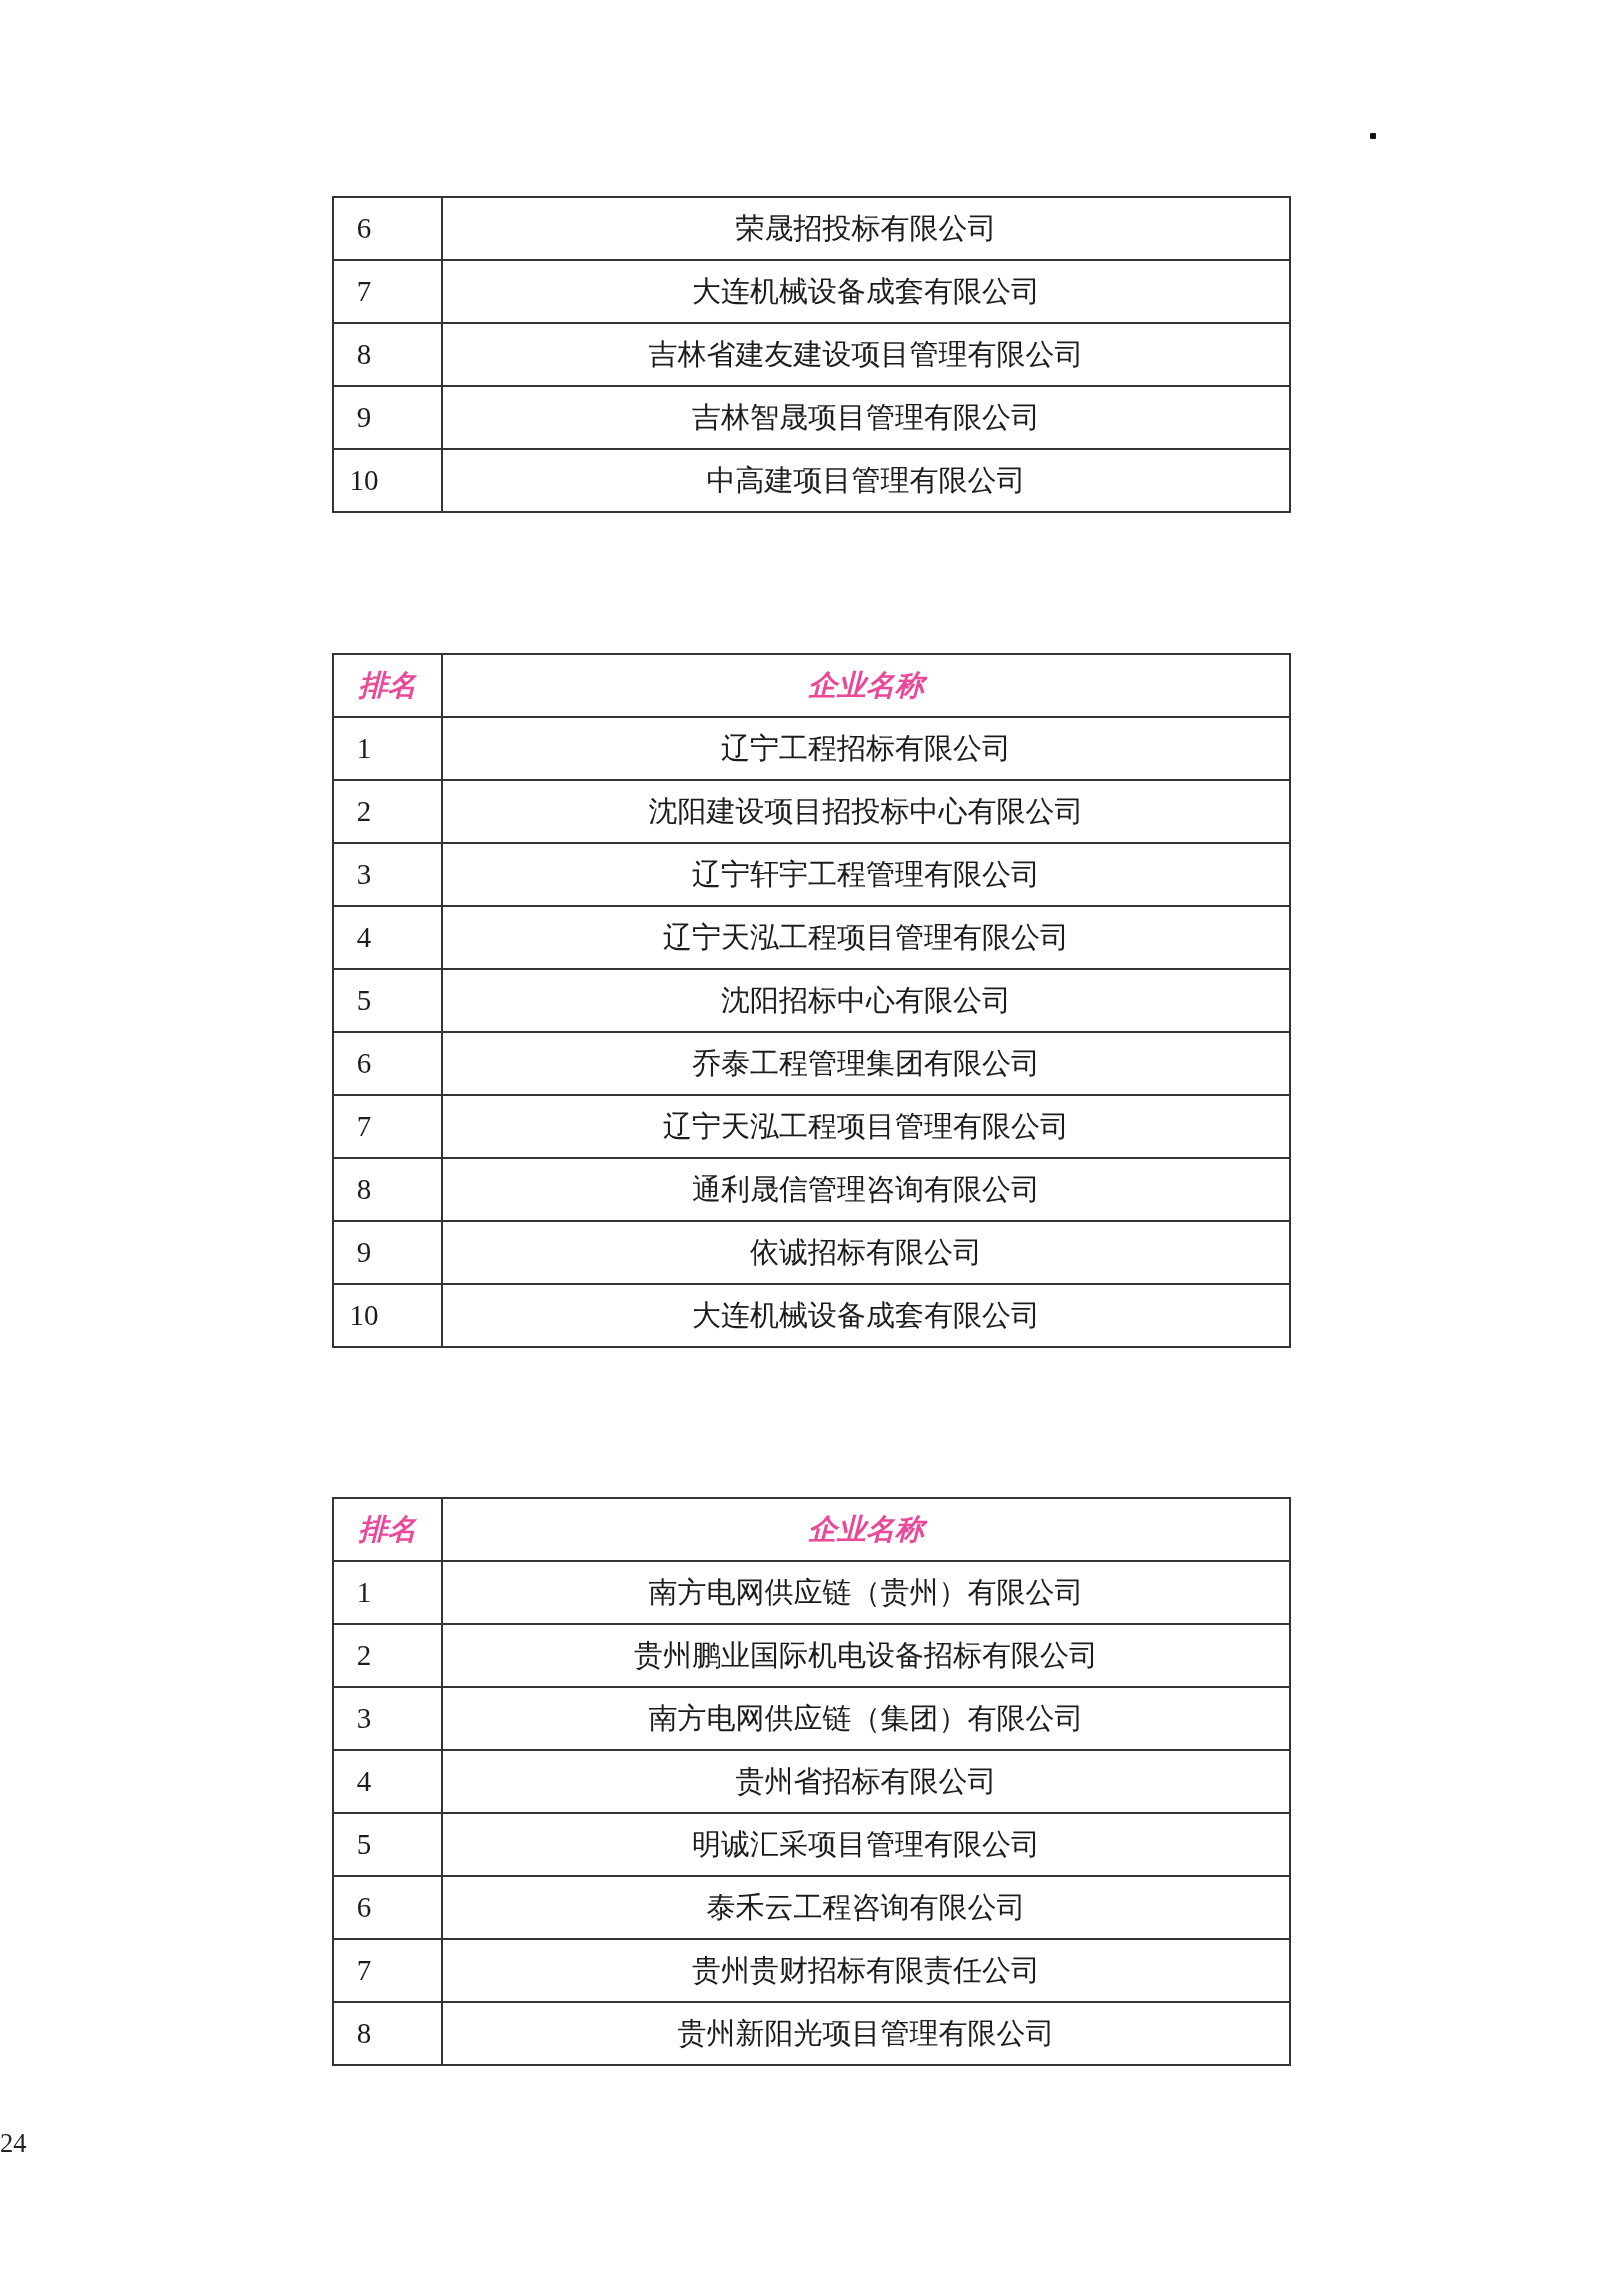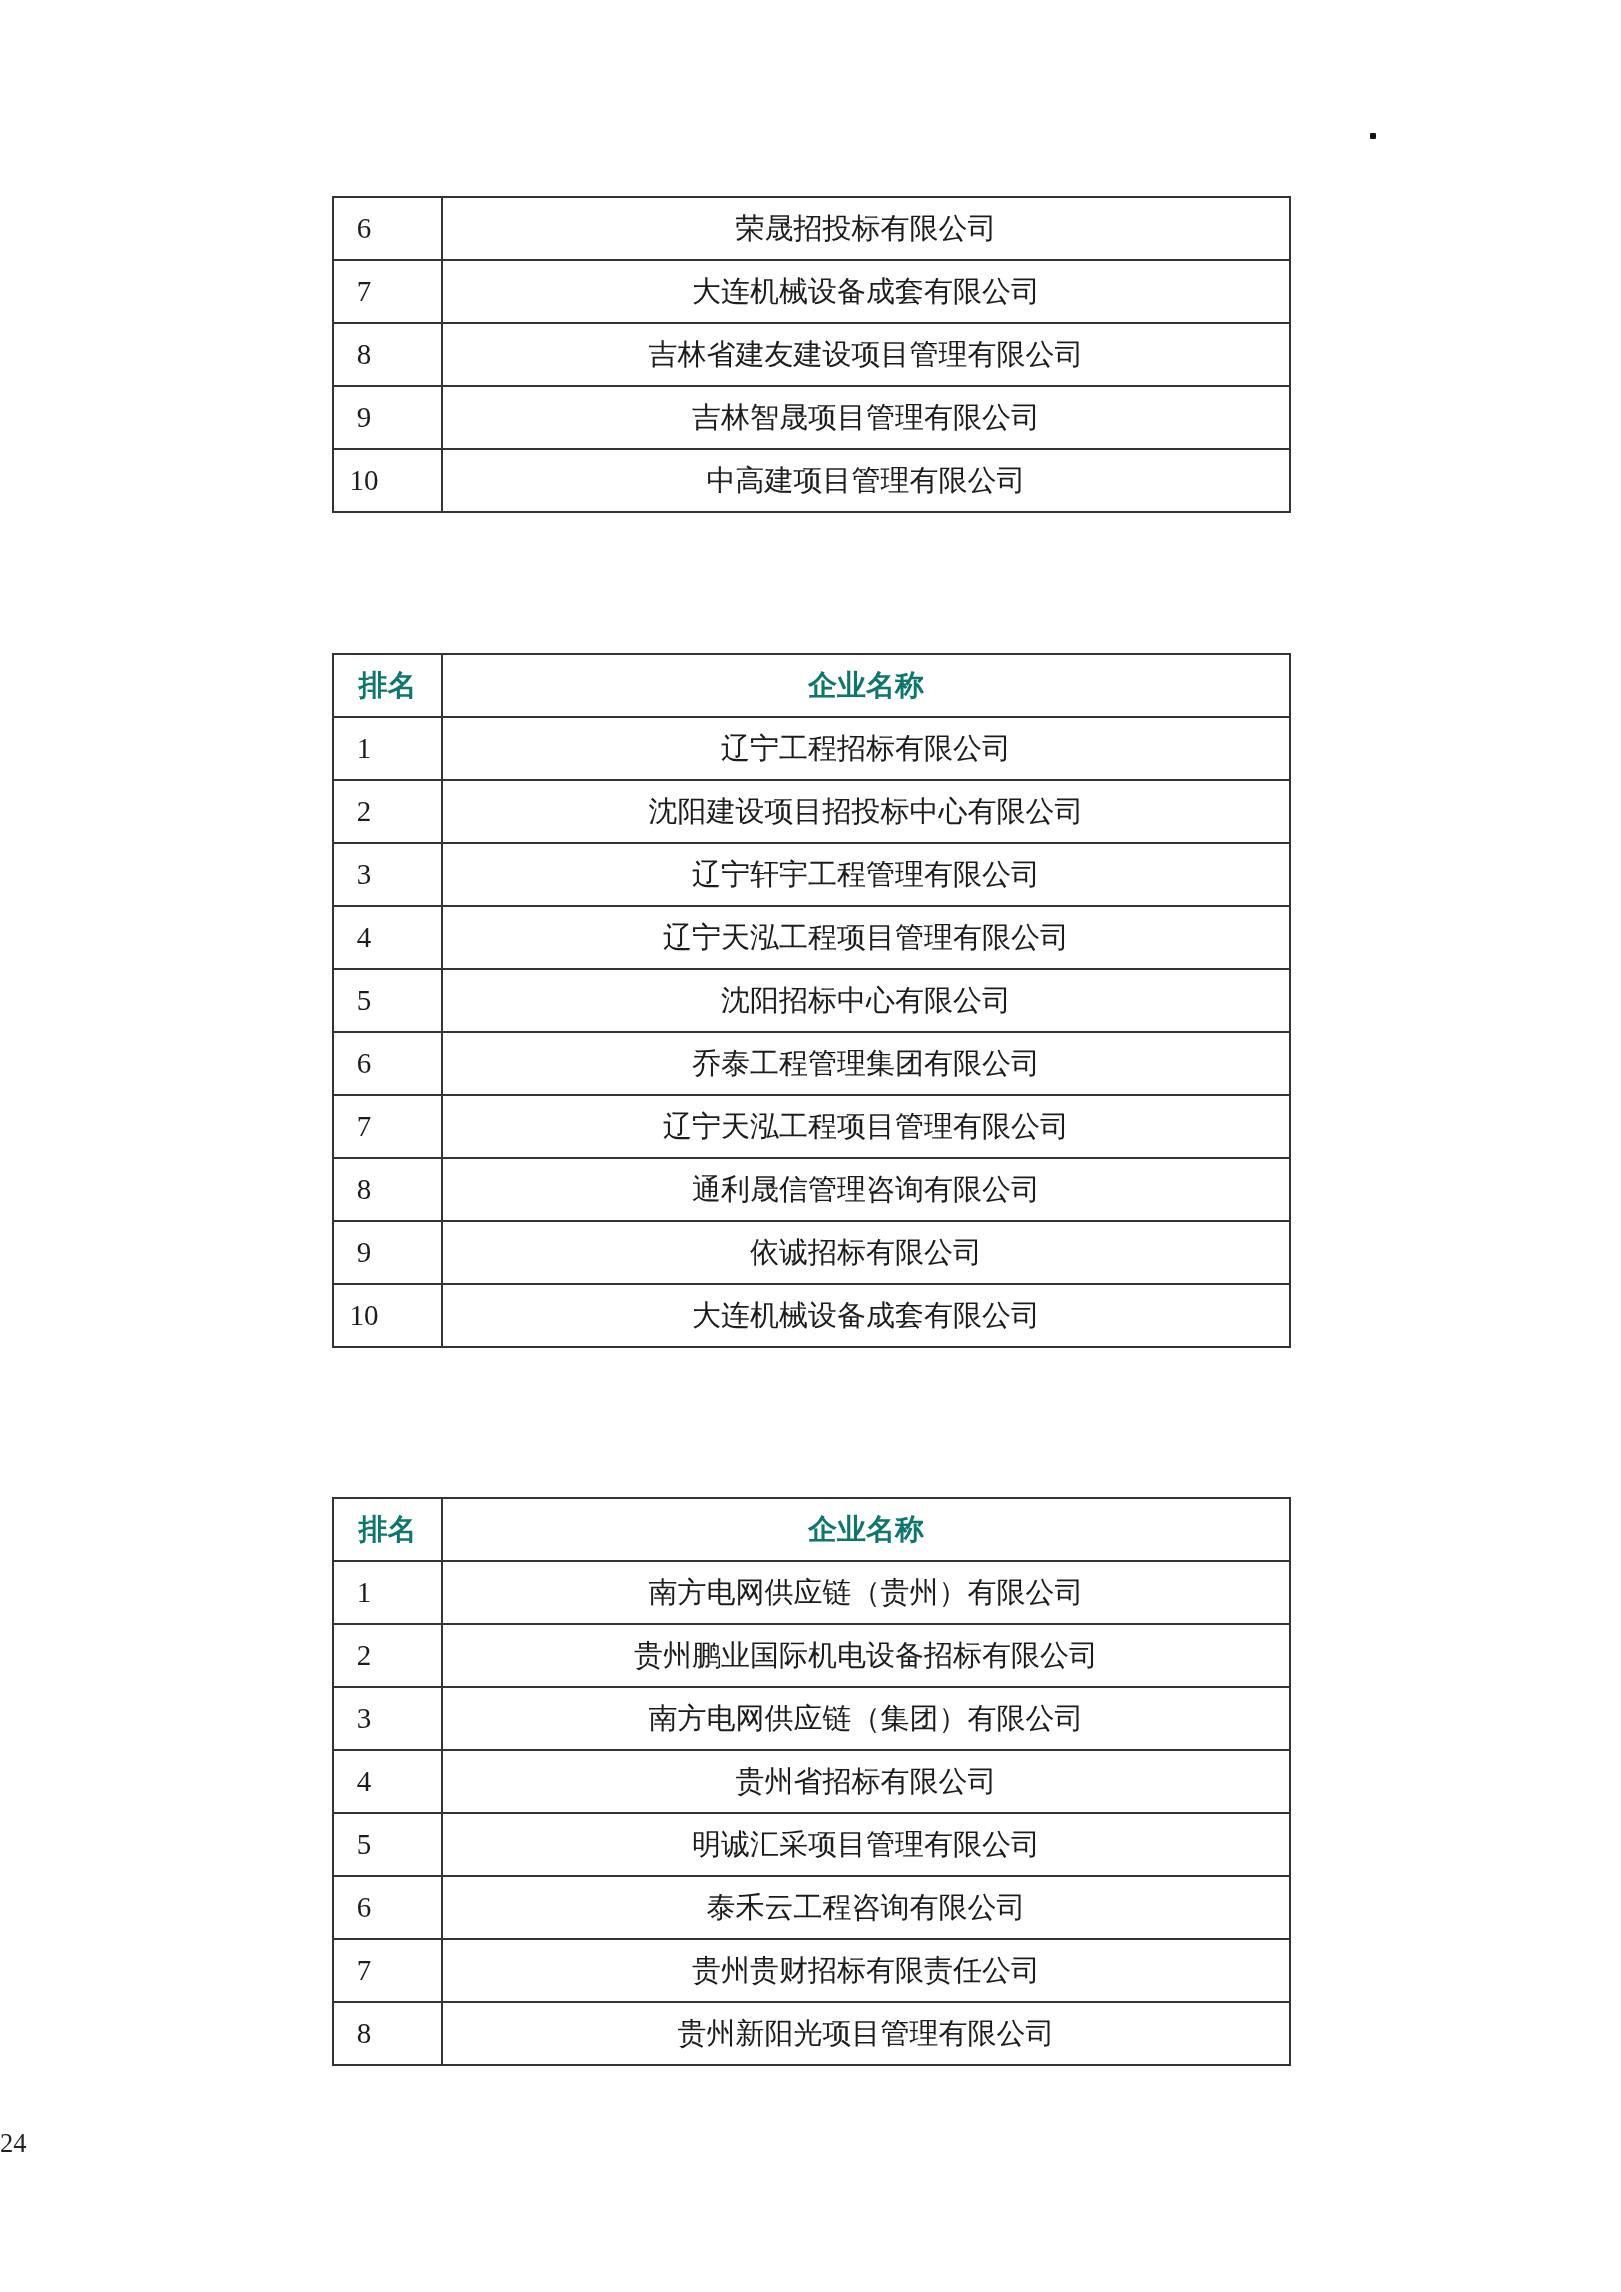--- a/index.html
+++ b/index.html
@@ -22,21 +22,21 @@
     border: 2px solid #343434;
     padding: 0;
     text-align: center;
     vertical-align: middle;
     font-size: 29px;
     line-height: 1.15;
     font-weight: normal;
     overflow: hidden;
     white-space: nowrap;
   }
-  .doc-table th { font-weight: bold; color: #0f766e; }
+  .doc-table th { font-weight: bold; color: #ec4899; font-style: italic; }
   .col-rank { width: 109px; }
   .col-name { width: 848px; }
   td.rank-cell { padding-right: 47px; }
   .t-top { left: 332px; top: 196px; width: 957px; }
   .t-top tr { height: 63px; }
   .t15 { left: 332px; top: 653px; width: 957px; }
   .t15 thead tr { height: 63px; }
   .t15 tbody tr { height: 63px; }
   .t16 { left: 332px; top: 1497px; width: 957px; }
   .t16 thead tr { height: 63px; }

